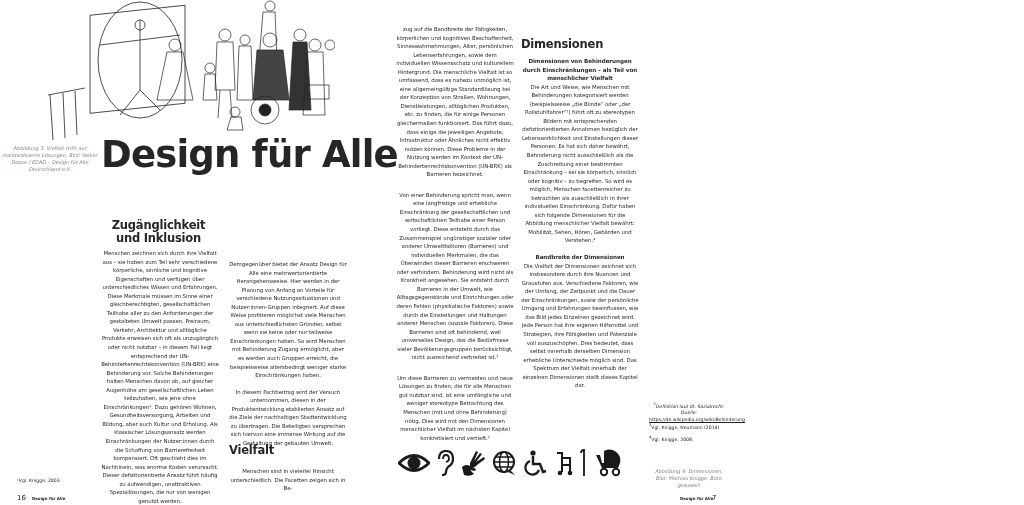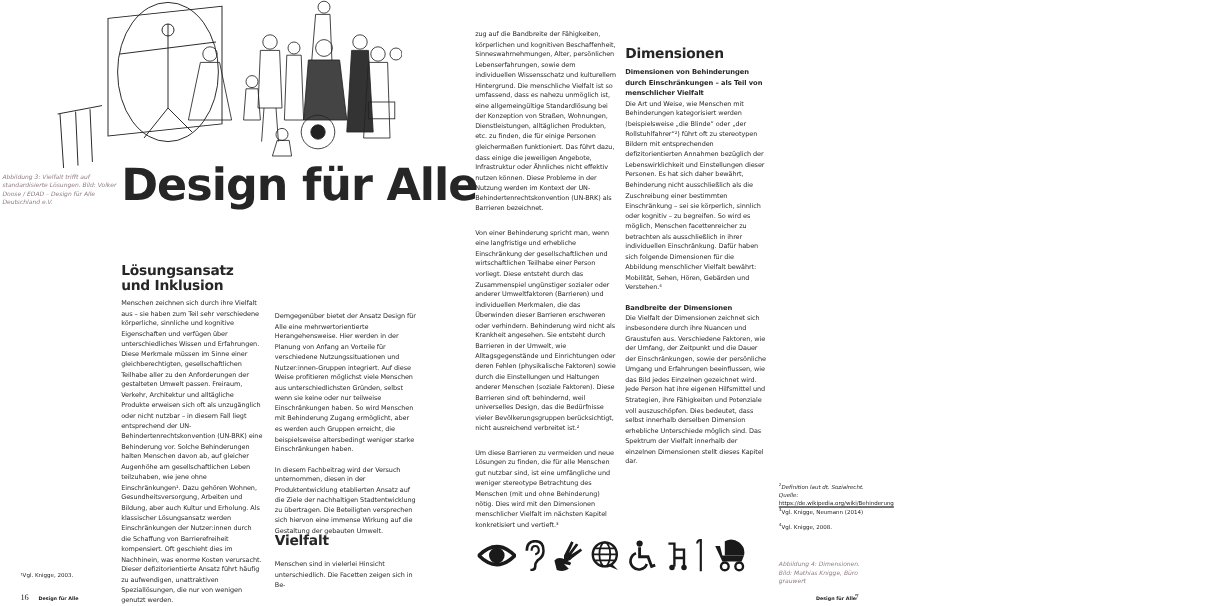--- a/index.html
+++ b/index.html
@@ -1,26 +1,26 @@
 <!DOCTYPE html>
 <html><head>
 <meta charset="utf-8">
 <style>
   html,body{margin:0;padding:0;background:#fff;}
   body{width:1024px;height:505px;position:relative;overflow:hidden;font-family:"DejaVu Sans",sans-serif;color:#1e1e1e;}
-  .abs{position:absolute;}
+  .abs{position:absolute;text-align:center;}
   .body-text{font-size:5.4px;line-height:8.55px;color:#2a2a2a;letter-spacing:-0.05px;}
   .body-text p{margin:0 0 8px 0;}
   .h-title{font-family:"DejaVu Sans",sans-serif;font-weight:bold;font-size:37px;letter-spacing:-0.8px;color:#262626;}
   .h2{font-weight:bold;font-size:11.5px;line-height:13px;color:#262626;letter-spacing:-0.2px;}
   .h3{font-weight:bold;font-size:5.6px;line-height:8.55px;color:#2a2a2a;}
   .caption{font-style:italic;font-size:5px;line-height:7px;color:#8f7d83;}
   .foot{font-size:4.6px;line-height:6.5px;color:#222;}
   .foot sup{font-size:3.5px;}
-  .pagenum{font-size:7px;color:#222;font-family:Liberation Serif, serif;}
+  .pagenum{font-size:7px;color:#222;}
   .runhead{font-size:4px;font-weight:bold;color:#222;}
   .icon-row svg{display:block;}
   u{text-decoration:underline;}
 </style>
 </head>
 <body>
 
 <div class="abs" style="left:45px;top:0;width:290px;height:140px;">
   <svg width="290" height="140" viewBox="0 0 290 140" fill="none" stroke="#222" stroke-width="0.8">
 
@@ -55,21 +55,21 @@
       <circle cx="165" cy="68" r="5"></circle>
         <path d="M160 74 L158 100 L172 100 L170 74 Z"></path>
     </g>
   </svg>
 </div>
 
 <div class="abs caption" style="left:2px;top:145px;width:96px;">Abbildung 3: Vielfalt trifft auf standardisierte Lösungen. Bild: Volker Doose / EDAD – Design für Alle Deutschland e.V.</div>
 
 <div class="abs h-title" style="left:101px;top:133px;">Design für Alle</div>
 
-<div class="abs h2" style="left:101px;top:219px;width:115px;">Lösungsansatz und Inklusion</div>
+<div class="abs h2" style="left:101px;top:219px;width:115px;">Zugänglichkeit und Inklusion</div>
 
 <div class="abs body-text" style="left:101px;top:249px;width:118px;">
   <p>Menschen zeichnen sich durch ihre Vielfalt aus – sie haben zum Teil sehr verschiedene körperliche, sinnliche und kognitive Eigenschaften und verfügen über unterschiedliches Wissen und Erfahrungen. Diese Merkmale müssen im Sinne einer gleichberechtigten, gesellschaftlichen Teilhabe aller zu den Anforderungen der gestalteten Umwelt passen. Freiraum, Verkehr, Architektur und alltägliche Produkte erweisen sich oft als unzugänglich oder nicht nutzbar – in diesem Fall liegt entsprechend der UN-Behindertenrechtskonvention (UN-BRK) eine Behinderung vor. Solche Behinderungen halten Menschen davon ab, auf gleicher Augenhöhe am gesellschaftlichen Leben teilzuhaben, wie jene ohne Einschränkungen¹. Dazu gehören Wohnen, Gesundheitsversorgung, Arbeiten und Bildung, aber auch Kultur und Erholung. Als klassischer Lösungsansatz werden Einschränkungen der Nutzer:innen durch die Schaffung von Barrierefreiheit kompensiert. Oft geschieht dies im Nachhinein, was enorme Kosten verursacht. Dieser defizitorientierte Ansatz führt häufig zu aufwendigen, unattraktiven Speziallösungen, die nur von wenigen genutzt werden.</p>
 </div>
 
 <div class="abs body-text" style="left:229px;top:260px;width:118px;">
   <p>Demgegenüber bietet der Ansatz Design für Alle eine mehrwertorientierte Herangehensweise. Hier werden in der Planung von Anfang an Vorteile für verschiedene Nutzungssituationen und Nutzer:innen-Gruppen integriert. Auf diese Weise profitieren möglichst viele Menschen aus unterschiedlichsten Gründen, selbst wenn sie keine oder nur teilweise Einschränkungen haben. So wird Menschen mit Behinderung Zugang ermöglicht, aber es werden auch Gruppen erreicht, die beispielsweise altersbedingt weniger starke Einschränkungen haben.</p>
   <p>In diesem Fachbeitrag wird der Versuch unternommen, diesen in der Produktentwicklung etablierten Ansatz auf die Ziele der nachhaltigen Stadtentwicklung zu übertragen. Die Beteiligten versprechen sich hiervon eine immense Wirkung auf die Gestaltung der gebauten Umwelt.</p>
 </div>
 

